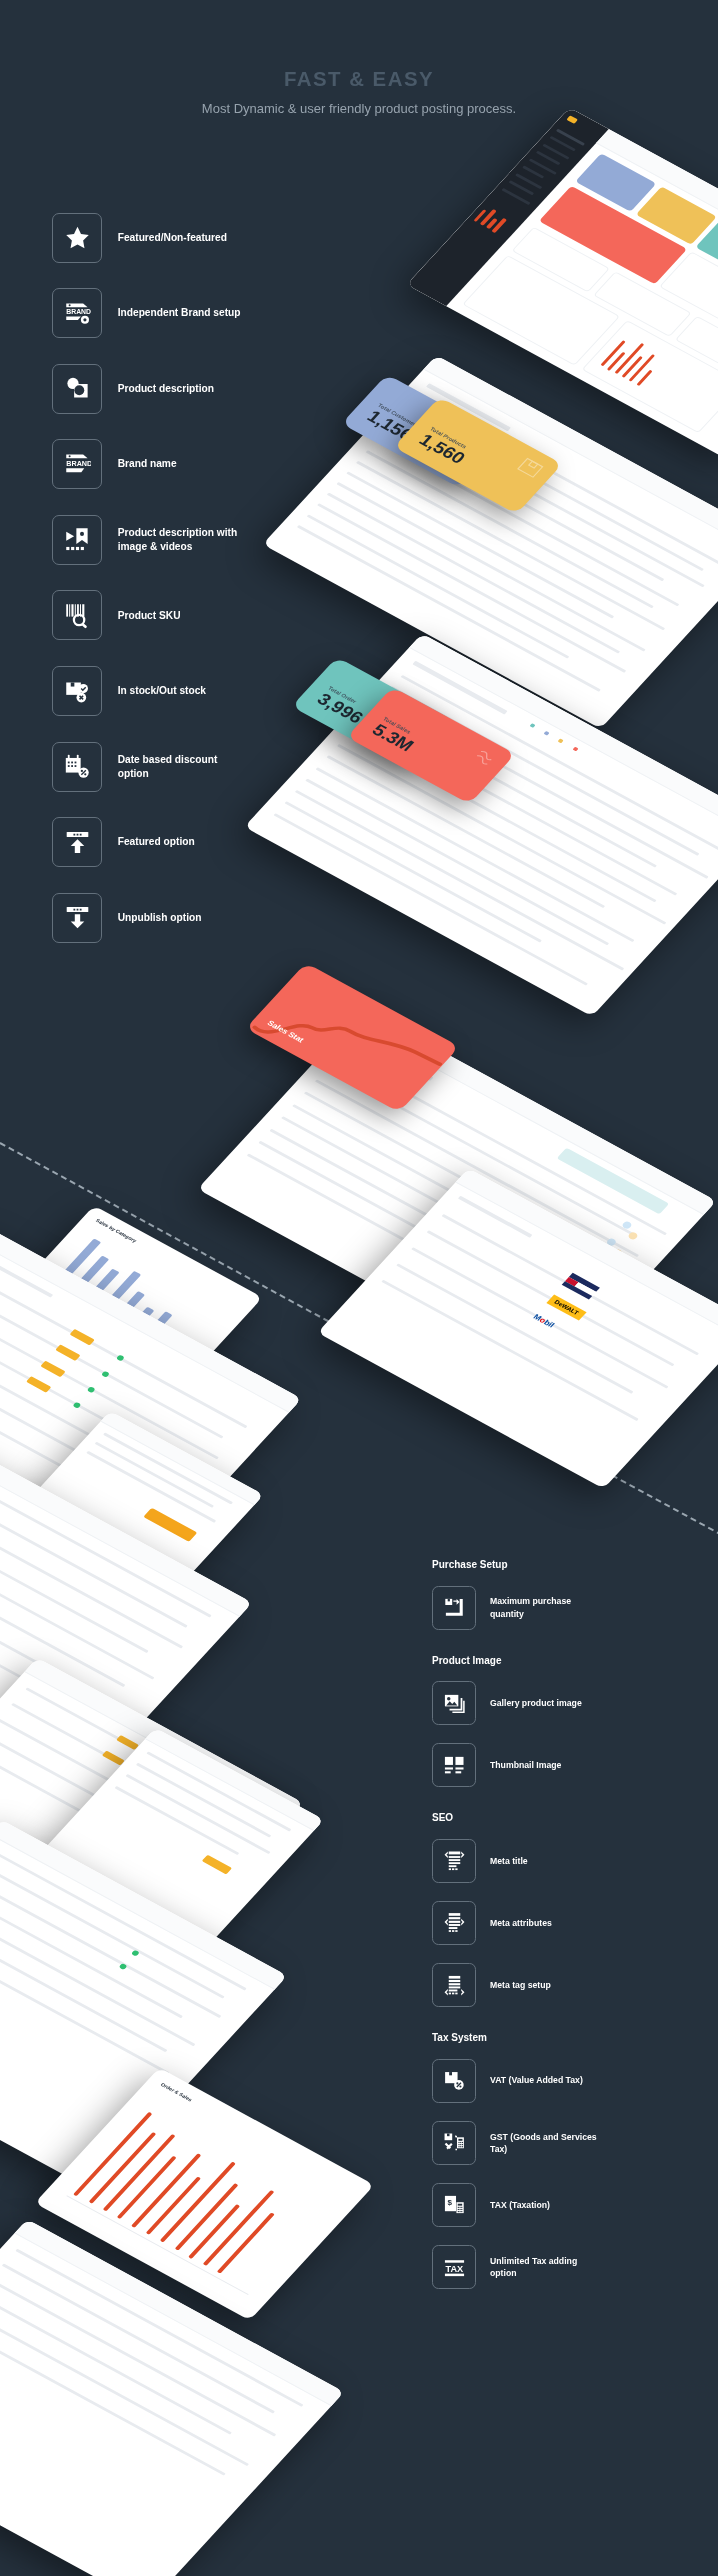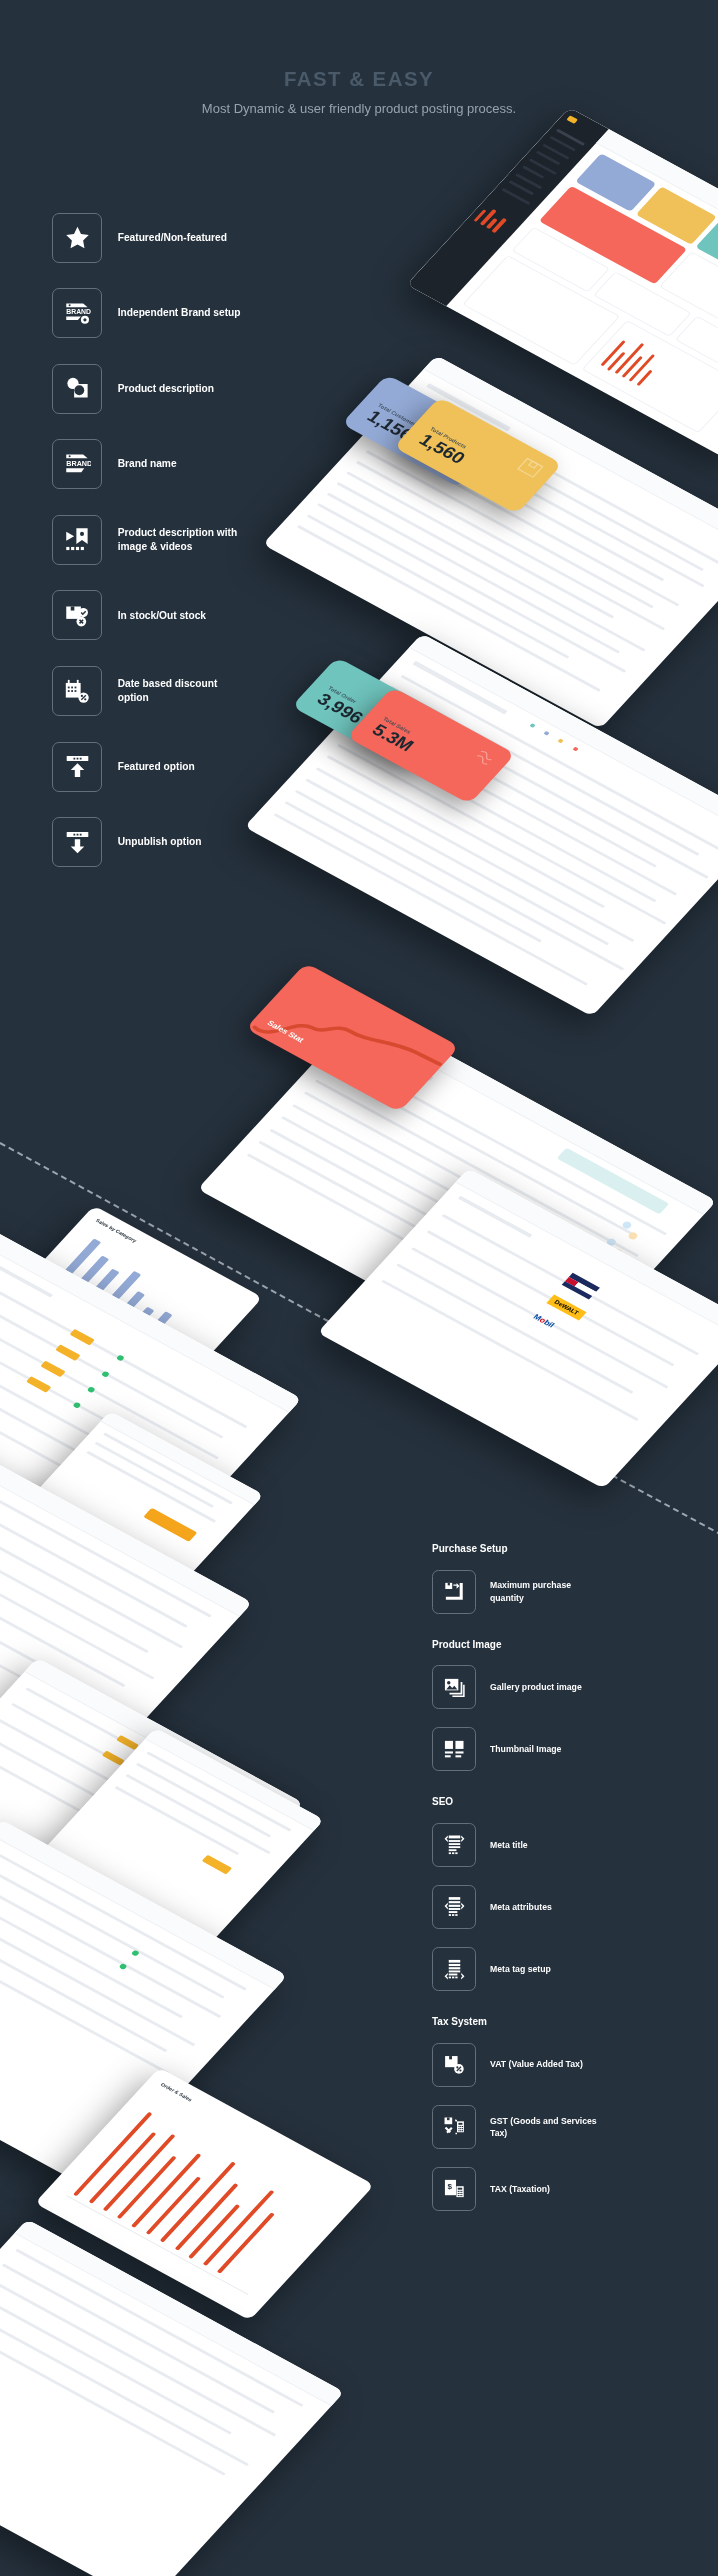--- a/index.html
+++ b/index.html
@@ -47,21 +47,21 @@
   }
   .feat-icon svg { width: 27px; height: 27px; fill: #ffffff; }
   .feat-label {
     margin-left: 15.7px; color: #ffffff; font-size: 10.2px;
     font-weight: bold; line-height: 1.35; max-width: 125px;
   }
 
   
   .right-sections { position: absolute; left: 432px; top: 1543px; width: 256px; z-index: 30; }
   .sec-title { color: #ffffff; font-size: 10px; font-weight: bold; margin-bottom: 10.5px; margin-top: 20px; }
-  .sec-title.first { margin-top: 0; }
+  .sec-title.first { margin-top: 16px; }
   .sec-row { display: flex; align-items: center; height: 54px; margin-bottom: 8.2px; }
   .sec-icon {
     width: 44px; height: 44px; flex: 0 0 44px;
     border: 0.6px solid #63707c; border-radius: 6.4px;
     display: flex; align-items: center; justify-content: center;
   }
   .sec-icon svg { width: 23px; height: 23px; fill: #ffffff; }
   .sec-label {
     margin-left: 14px; color: #ffffff; font-size: 8.7px;
     font-weight: bold; line-height: 1.4; max-width: 111px;
@@ -476,20 +476,36 @@
             <circle cx="16" cy="7" r="1.8" fill="#25313d"></circle>
           <rect x="2" y="18.6" width="2.8" height="2.8"></rect>
             <rect x="6.3" y="18.6" width="2.8" height="2.8"></rect>
           <rect x="10.6" y="18.6" width="2.8" height="2.8"></rect>
             <rect x="14.9" y="18.6" width="2.8" height="2.8"></rect>
         </svg>
       </div>
       <div class="feat-label">Product description with image &amp; videos</div>
     </div>
 
+    <div class="feature-row">
+      <div class="feat-icon">
+        <svg viewBox="0 0 24 24">
+          <rect x="2" y="2" width="1.6" height="11"></rect>
+            <rect x="4.6" y="2" width="0.9" height="11"></rect>
+          <rect x="6.6" y="2" width="1.9" height="11"></rect>
+            <rect x="9.6" y="2" width="0.9" height="11"></rect>
+          <rect x="11.6" y="2" width="1.6" height="11"></rect>
+            <rect x="14.2" y="2" width="0.9" height="11"></rect>
+          <rect x="16.2" y="2" width="1.9" height="11"></rect>
+          <circle cx="13.4" cy="16" r="4.6" fill="none" stroke="#fff" stroke-width="2"></circle>
+          <rect x="17" y="18.6" width="5" height="2.3" rx="1.1" transform="rotate(42 17 18.6)"></rect>
+        </svg>
+      </div>
+      <div class="feat-label">Product SKU</div>
+    </div>
 
     <div class="feature-row">
       <div class="feat-icon">
         <svg viewBox="0 0 24 24">
           <path d="M2 4h13v11H2z"></path>
             <rect x="6" y="4" width="3.2" height="3.6" fill="#25313d"></rect>
           <circle cx="17.2" cy="9.4" r="4.1"></circle>
             <path d="M15.3 9.4l1.4 1.4 2.6-2.6" fill="none" stroke="#25313d" stroke-width="1.3"></path>
           <circle cx="15.4" cy="17.4" r="4.3"></circle>
           <path d="M13.8 15.8l3.2 3.2M17 15.8l-3.2 3.2" stroke="#25313d" stroke-width="1.4"></path>
@@ -692,17 +708,27 @@
           <rect x="15.4" y="16.6" width="1.2" height="1.2" fill="#25313d"></rect>
             <rect x="17.2" y="16.6" width="1.2" height="1.2" fill="#25313d"></rect>
           <rect x="19" y="16.6" width="1.2" height="1.2" fill="#25313d"></rect>
           <rect x="15.4" y="18.8" width="1.2" height="1.2" fill="#25313d"></rect>
             <rect x="17.2" y="18.8" width="1.2" height="1.2" fill="#25313d"></rect>
           <rect x="19" y="18.8" width="1.2" height="1.2" fill="#25313d"></rect>
         </svg>
       </div>
       <div class="sec-label">TAX (Taxation)</div>
     </div>
+    <div class="sec-row">
+      <div class="sec-icon">
+        <svg viewBox="0 0 24 24">
+          <rect x="2" y="4.4" width="20" height="2.6"></rect>
+          <text x="2.6" y="16.6" font-size="9.6" font-weight="bold" font-family="Liberation Sans, sans-serif" fill="#fff">TAX</text>
+          <rect x="2" y="18.4" width="20" height="2.6"></rect>
+        </svg>
+      </div>
+      <div class="sec-label">Unlimited Tax adding option</div>
+    </div>
 
   </div>
 
 </div>
 
 
 </body></html>

